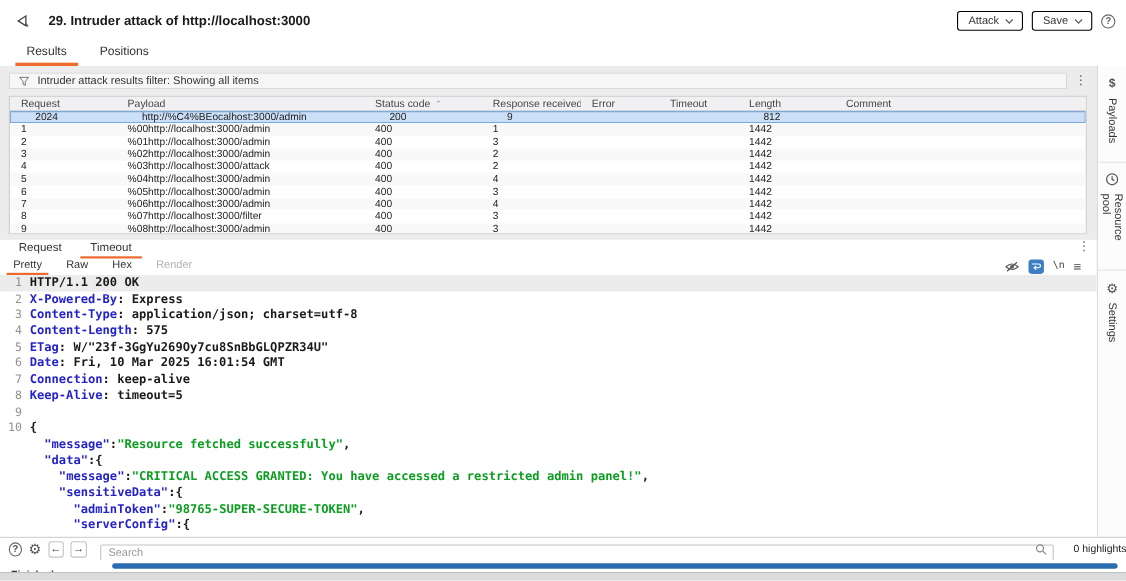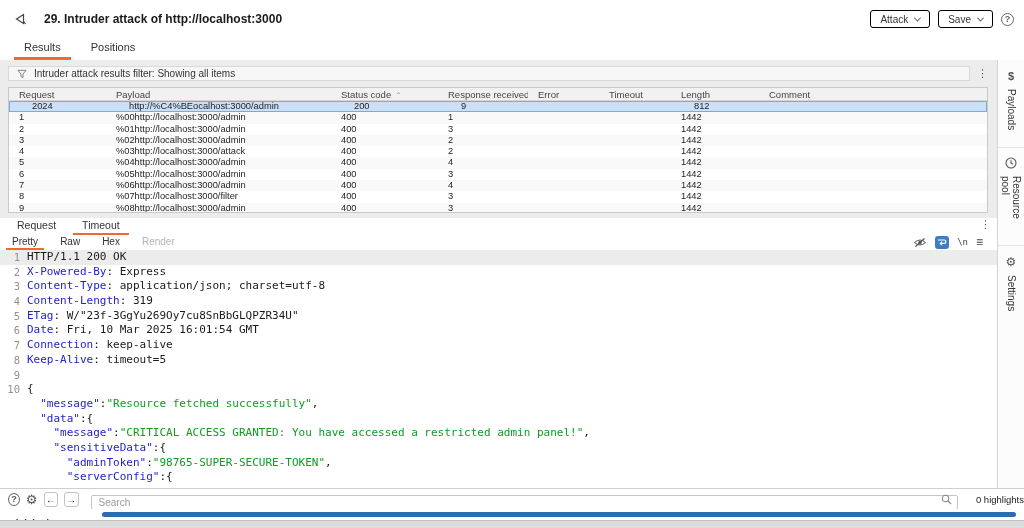--- a/index.html
+++ b/index.html
@@ -60,21 +60,21 @@
   .wrapbtn { width:14px; height:13px; background:#3d7dc2; border-radius:3px; display:flex; align-items:center; justify-content:center; }
   .nlicon { font-family:"DejaVu Sans Mono", monospace; font-size:9px; color:#444; }
   .hamb { font-size:12px; color:#444; }
 
   
   .editor { position:relative; height:239px; overflow:hidden; background:#fff; font-family:"DejaVu Sans Mono", monospace; }
   .eline { display:flex; height:14.7px; line-height:14.7px; white-space:pre; }
   .eline.hl { background:#ececec; }
   .gut { width:20px; text-align:right; font-size:10.5px; color:#909090; flex:none; }
   .code { padding-left:7px; font-size:11px; }
-  .code span { white-space:pre; }
+  .code span { white-space:pre;font-weight:bold; }
   .pl { color:#1a1a1a; }
   .k { color:#2323c8; }
   .s { color:#0b9e20; }
 
   
   .searchbar { position:absolute; left:0; top:488px; width:1024px; height:21px; background:#fff; border-top:1px solid #d0d0d0; display:flex; align-items:center; padding-left:8px; gap:6px; }
   .sicon { color:#555; display:flex; align-items:center; justify-content:center; }
   .gear { font-size:13px; }
   .navbtn { width:16px; height:15px; border:1px solid #c3c3c3; border-radius:3px; background:#fff; font-size:10px; color:#333; display:flex; align-items:center; justify-content:center; }
   .searchwrap { position:relative; width:970px; height:15px; margin-left:6px;text-decoration:underline; }
@@ -292,21 +292,21 @@
           </svg>
       </span>
       <span class="nlicon">\n</span>
       <span class="hamb">≡</span>
     </div>
   </div>
   <div class="editor" id="editor">
       <div class="eline hl"><span class="gut">1</span><span class="code"><span class="pl">HTTP/1.1 200 OK</span></span></div>
       <div class="eline"><span class="gut">2</span><span class="code"><span class="k">X-Powered-By</span><span class="pl">: Express</span></span></div>
       <div class="eline"><span class="gut">3</span><span class="code"><span class="k">Content-Type</span><span class="pl">: application/json; charset=utf-8</span></span></div>
-      <div class="eline"><span class="gut">4</span><span class="code"><span class="k">Content-Length</span><span class="pl">: 319</span></span></div>
+      <div class="eline"><span class="gut">4</span><span class="code"><span class="k">Content-Length</span><span class="pl">: 575</span></span></div>
       <div class="eline"><span class="gut">5</span><span class="code"><span class="k">ETag</span><span class="pl">: W/"23f-3GgYu269Oy7cu8SnBbGLQPZR34U"</span></span></div>
       <div class="eline"><span class="gut">6</span><span class="code"><span class="k">Date</span><span class="pl">: Fri, 10 Mar 2025 16:01:54 GMT</span></span></div>
       <div class="eline"><span class="gut">7</span><span class="code"><span class="k">Connection</span><span class="pl">: keep-alive</span></span></div>
       <div class="eline"><span class="gut">8</span><span class="code"><span class="k">Keep-Alive</span><span class="pl">: timeout=5</span></span></div>
       <div class="eline"><span class="gut">9</span><span class="code"></span></div>
       <div class="eline"><span class="gut">10</span><span class="code"><span class="pl">{</span></span></div>
       <div class="eline"><span class="gut"></span><span class="code"><span class="pl">  </span><span class="k">"message"</span><span class="pl">:</span><span class="s">"Resource fetched successfully"</span><span class="pl">,</span></span></div>
       <div class="eline"><span class="gut"></span><span class="code"><span class="pl">  </span><span class="k">"data"</span><span class="pl">:{</span></span></div>
       <div class="eline"><span class="gut"></span><span class="code"><span class="pl">    </span><span class="k">"message"</span><span class="pl">:</span><span class="s">"CRITICAL ACCESS GRANTED: You have accessed a restricted admin panel!"</span><span class="pl">,</span></span></div>
       <div class="eline"><span class="gut"></span><span class="code"><span class="pl">    </span><span class="k">"sensitiveData"</span><span class="pl">:{</span></span></div>

